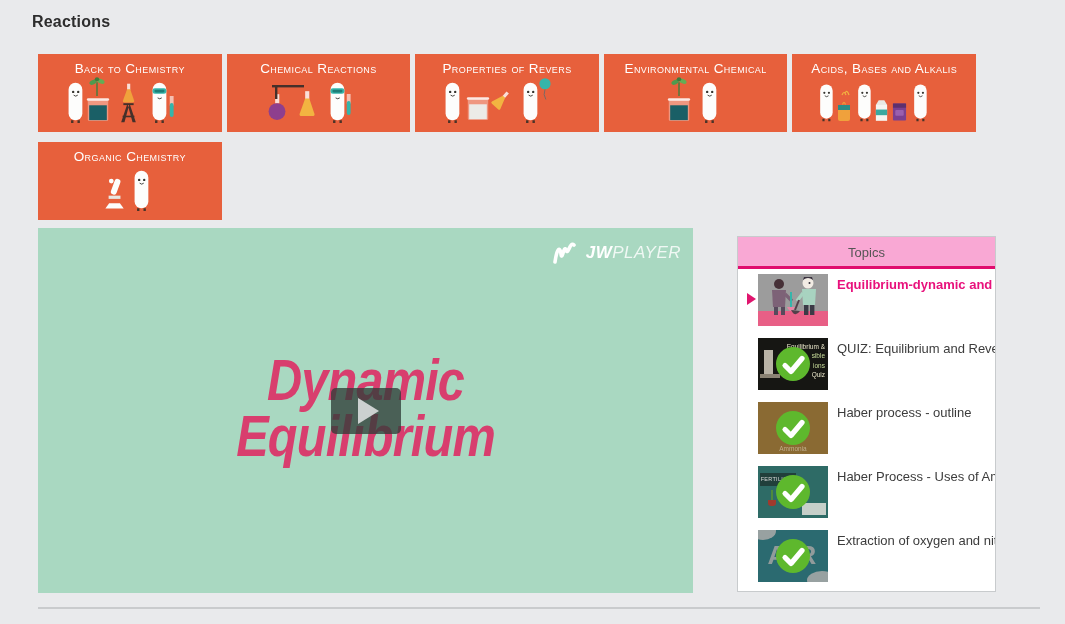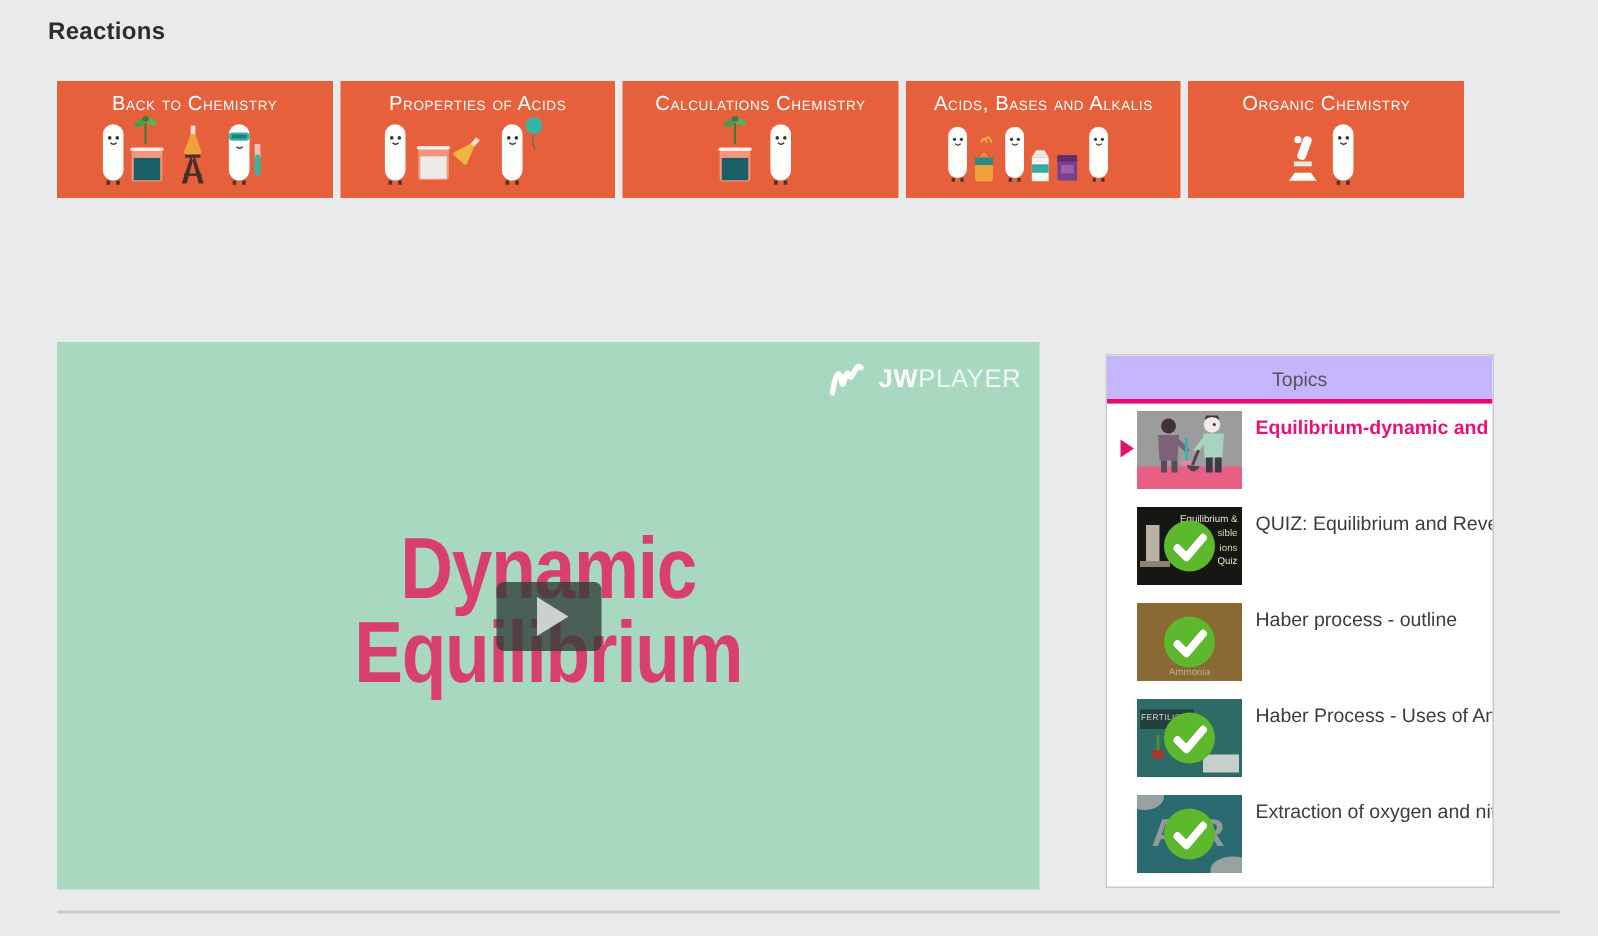--- a/index.html
+++ b/index.html
@@ -26,21 +26,21 @@
     overflow:hidden;
   }
   .tile-label {
     margin-top:7px; color:#fff; font-size:13.5px;
     font-variant:small-caps; letter-spacing:.4px; white-space:nowrap;
   }
   .tile-art { margin-top:1px; flex:0 0 auto; }
   
   .video {
     position:absolute; left:38px; top:228px; width:655px; height:365px;
-    background:#a9d8c1; cursor:pointer;
+    background:#a9d8c1; cursor:pointer;font-style:italic;
   }
   .jw-logo {
     position:absolute; top:10px; right:12px;
     display:flex; align-items:center; gap:5px;
   }
   .jw-text { font-size:17px; letter-spacing:.5px; }
   .jw-text .b { color:#ffffff; font-weight:700; }
   .jw-text .l { color:rgba(255,255,255,.82); font-weight:400; }
   .video-title {
     position:absolute; left:0; right:0; top:50%;
@@ -60,21 +60,21 @@
     border-top:13px solid transparent;
     border-bottom:13px solid transparent;
   }
   
   .panel {
     position:absolute; left:737px; top:236px; width:259px; height:356px;
     background:#ffffff; border:1px solid #c8cbcd; overflow:hidden;
   }
   .panel-header {
     height:32px; line-height:32px; text-align:center;
-    font-size:13px; color:#555; background:#c4b5fd;
+    font-size:13px; color:#555; background:#f9a8d4;
     border-bottom:3px solid #e00d6e;
   }
   .topic-list { position:relative; padding-top:4px; }
   .topic-item {
     position:relative; height:64px; padding-left:20px;
     display:flex; align-items:flex-start; overflow:hidden; cursor:pointer;
   }
   .now-arrow {
     position:absolute; left:9px; top:20px;
     width:0; height:0;
@@ -242,35 +242,46 @@
       <use href="#pill" x="0" y="2" width="22" height="46"></use>
       <use href="#plant" x="24" y="0" width="18" height="19"></use>
       <use href="#beaker" x="21" y="19" width="26" height="26" color="#1a5f66"></use>
       <use href="#flask" x="56" y="6" width="17" height="21" color="#f0a13c"></use>
       <use href="#stand" x="53" y="24" width="23" height="22"></use>
       <use href="#pill-goggles" x="84" y="2" width="22" height="46"></use>
       <use href="#tube" x="104" y="18" width="7" height="23" color="#35b5aa"></use>
     </svg>
   </div>
 
-
-  <div class="tile">
-    <div class="tile-label">Properties of Acids</div>
+  <div class="tile">
+    <div class="tile-label">Chemical Reactions</div>
+    <svg class="tile-art" width="132" height="48" viewBox="0 0 132 48">
+      <use href="#roundflask" x="14" y="16" width="22" height="28" color="#8e3f8e"></use>
+      <rect x="20" y="8" width="32" height="2.4" fill="#45302a"></rect>
+      <rect x="23" y="8" width="2.4" height="14" fill="#45302a"></rect>
+      <use href="#flask" x="44" y="12" width="22" height="30" color="#f2b441"></use>
+      <use href="#pill-goggles" x="74" y="2" width="22" height="46"></use>
+      <use href="#tube" x="93" y="16" width="7" height="23" color="#35b5aa"></use>
+    </svg>
+  </div>
+
+  <div class="tile">
+    <div class="tile-label">Properties of Revers</div>
     <svg class="tile-art" width="132" height="48" viewBox="0 0 132 48">
       <use href="#pill" x="0" y="2" width="22" height="46"></use>
       <use href="#beaker" x="24" y="18" width="26" height="26" color="#ecebe7"></use>
       <use href="#flask" x="52" y="12" width="17" height="21" color="#f2b441" transform="rotate(42 60 22)"></use>
       <use href="#pill" x="78" y="2" width="22" height="46"></use>
       <use href="#balloon" x="97" y="0" width="14" height="24" color="#35b5aa"></use>
     </svg>
   </div>
 
 
   <div class="tile">
-    <div class="tile-label">Calculations Chemistry</div>
+    <div class="tile-label">Environmental Chemical</div>
     <svg class="tile-art" width="132" height="48" viewBox="0 0 132 48">
       <use href="#plant" x="40" y="0" width="18" height="19"></use>
       <use href="#beaker" x="36" y="19" width="26" height="26" color="#1a5f66"></use>
       <use href="#pill" x="68" y="2" width="22" height="46"></use>
     </svg>
   </div>
 
   <div class="tile">
     <div class="tile-label">Acids, Bases and Alkalis</div>
     <svg class="tile-art" width="140" height="48" viewBox="0 0 140 48">

